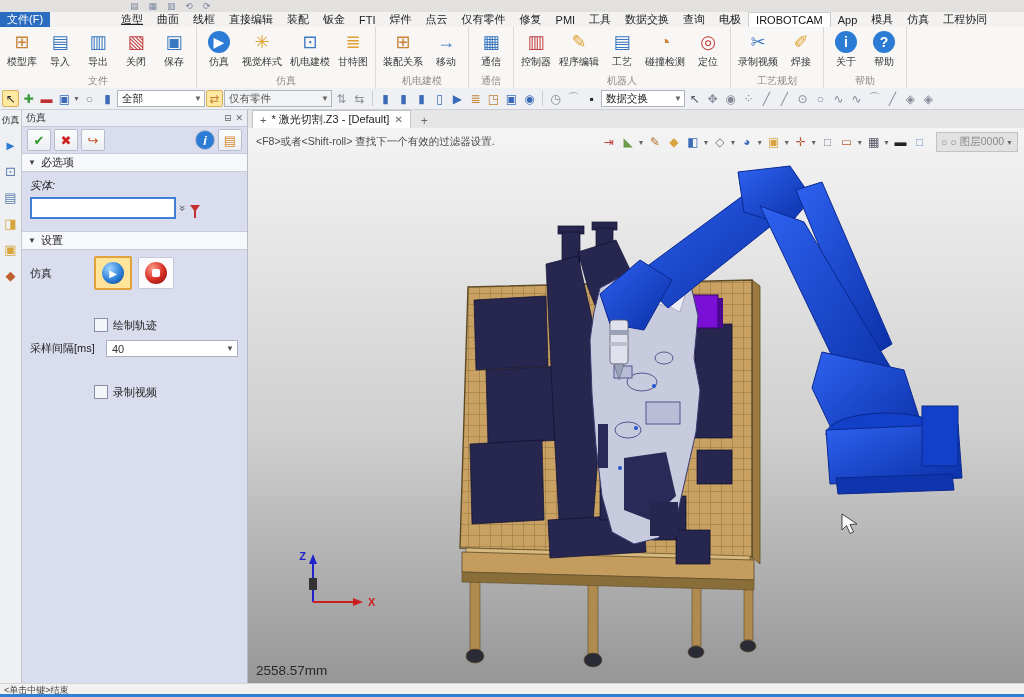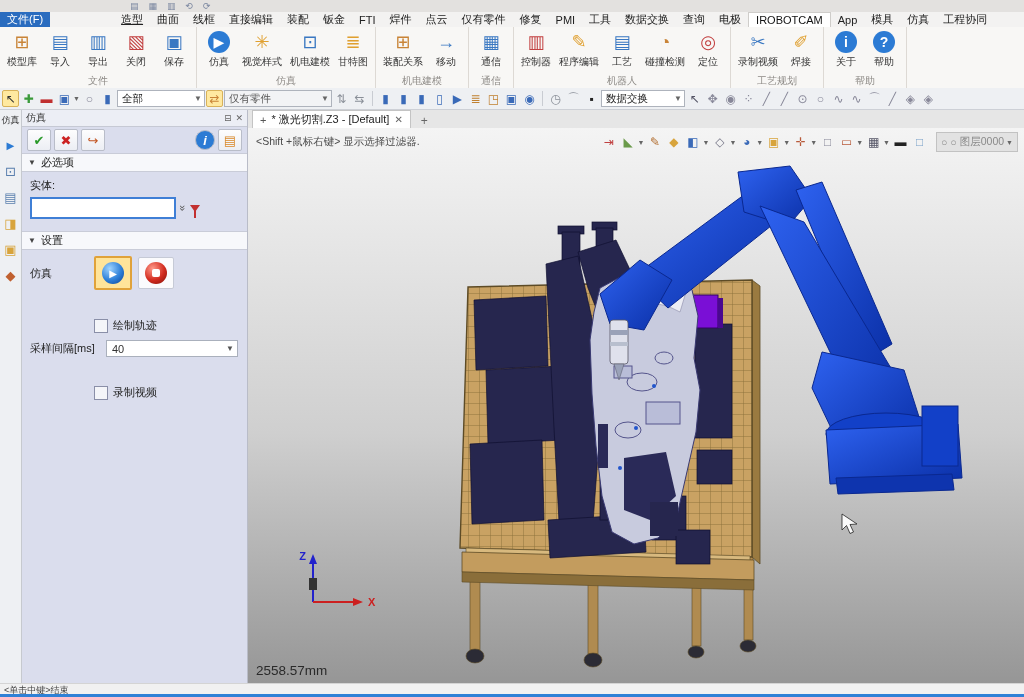--- a/index.html
+++ b/index.html
@@ -48,39 +48,39 @@
   #panelhead .winbtn{margin-left:4px;color:#666;font-size:9px;}
   #panelhead .sp{flex:1;}
   #panelbtns{height:26px;display:flex;align-items:center;gap:3px;padding:0 5px;background:#dadded;}
   .pbtn{width:22px;height:20px;border:1px solid #b9bdc9;background:linear-gradient(#fdfdfe,#eceef4);
         display:flex;align-items:center;justify-content:center;font-size:13px;border-radius:2px;}
   #panelbtns .sp{flex:1;}
   .sechead{height:17px;background:#f7f8fb;border:1px solid #c9ccd8;border-left:none;border-right:none;
            display:flex;align-items:center;padding:0 6px;font-size:11px;color:#222;gap:5px;}
   .sechead .tri{font-size:8px;color:#444;}
   .secbody{padding:6px 8px;}
-  .flabel{font-size:11px;color:#222;margin-bottom:4px;}
+  .flabel{font-size:11px;color:#222;margin-bottom:4px;font-style:italic;}
   .entrow{display:flex;align-items:center;gap:4px;}
   #entityinput{width:138px;height:16px;border:2px solid #3f7fd6;background:#fff;outline:none;}
   .chev{color:#555;font-size:11px;transform:rotate(90deg);display:inline-block;}
   .funnel{width:0;height:0;border-left:5px solid transparent;border-right:5px solid transparent;border-top:7px solid #c23030;position:relative;display:inline-block;}
   .funnel:after{content:"";position:absolute;left:-1px;top:-2px;width:2px;height:8px;background:#c23030;}
   .setrow{display:flex;align-items:center;margin-bottom:7px;}
   .setrow .rl{width:64px;font-size:11px;color:#222;}
   .simbtn{width:34px;height:30px;border:1px solid #c6cad6;background:#fbfbfd;border-radius:2px;
           display:flex;align-items:center;justify-content:center;margin-right:6px;}
   .simbtn.sel{background:#ffe49a;border:2px solid #e0a23a;}
   .playball{width:22px;height:22px;border-radius:50%;background:radial-gradient(circle at 35% 30%,#9fd4ff,#2d7fd8 55%,#0b3f91);
             display:flex;align-items:center;justify-content:center;color:#fff;font-size:10px;}
   .stopball{width:22px;height:22px;border-radius:50%;background:radial-gradient(circle at 35% 30%,#ff9a8a,#d22b1f 55%,#7e0f08);
             display:flex;align-items:center;justify-content:center;}
   .stopball i{width:8px;height:8px;background:#fff;border-radius:2px;display:block;}
   .cb{width:12px;height:12px;border:1px solid #8a8fa8;background:#f4f5f9;display:inline-block;margin-right:5px;}
   .cbl{font-size:11px;color:#222;}
-  .indent{margin-left:64px;display:flex;align-items:center;margin-top:28px;}
+  .indent{margin-left:64px;display:flex;align-items:flex-start;margin-top:28px;}
   .scombo{width:146px;height:17px;background:#fff;border:1px solid #aab0bc;display:flex;align-items:center;
           font-size:11px;padding:0 3px 0 5px;box-sizing:border-box;}
   .scombo .arr{margin-left:auto;font-size:8px;color:#555;}
   
   #viewport{flex:1;position:relative;background:#d9d9d9;overflow:hidden;}
   #tabbar{height:18px;background:#e6e6e6;border-bottom:1px solid #cfcfcf;display:flex;align-items:flex-end;padding-left:4px;}
   #doctab{height:17px;background:#fff;border:1px solid #c4c4c4;border-bottom:none;display:flex;align-items:center;
           gap:5px;padding:0 7px;font-size:11px;color:#222;}
   #doctab .pin{color:#555;font-size:11px;}
   #doctab .x{color:#666;font-size:10px;}
@@ -499,21 +499,21 @@
         <polygon points="105,470 115,474 105,478" fill="#cc2020"></polygon>
         <text x="120" y="478" fill="#cc2020">X</text>
       </g>
 
       <text x="8" y="547" font-size="13.5" fill="#2a2a2a" font-family="Liberation Sans, sans-serif">2558.57mm</text>
 
       <path d="M594,386 l0,16 l4.5,-4.5 l3.5,8 l3.5,-1.5 l-3.5,-7.5 l7,-0.5 Z" fill="#fafafa" stroke="#222" stroke-width="0.8"></path>
     </svg>
 
     <div id="hints">
-      <div>&lt;Shift +鼠标右键&gt; 显示选择过滤器.</div>
+      <div>&lt;F8&gt;或者&lt;Shift-roll&gt; 查找下一个有效的过滤器设置.</div>
     </div>
 
     <div id="vtools">
       <span class="vicon" style="color: rgb(192, 64, 64);">⇥</span>
         <span class="vicon" style="color: rgb(106, 154, 74);">◣</span>
         <span class="dd">▼</span>
         <span class="vicon" style="color: rgb(176, 106, 42);">✎</span>
         <span class="vicon" style="color: rgb(216, 164, 60);">◆</span>
         <span class="vicon" style="color: rgb(58, 106, 184);">◧</span>
         <span class="dd">▼</span>

